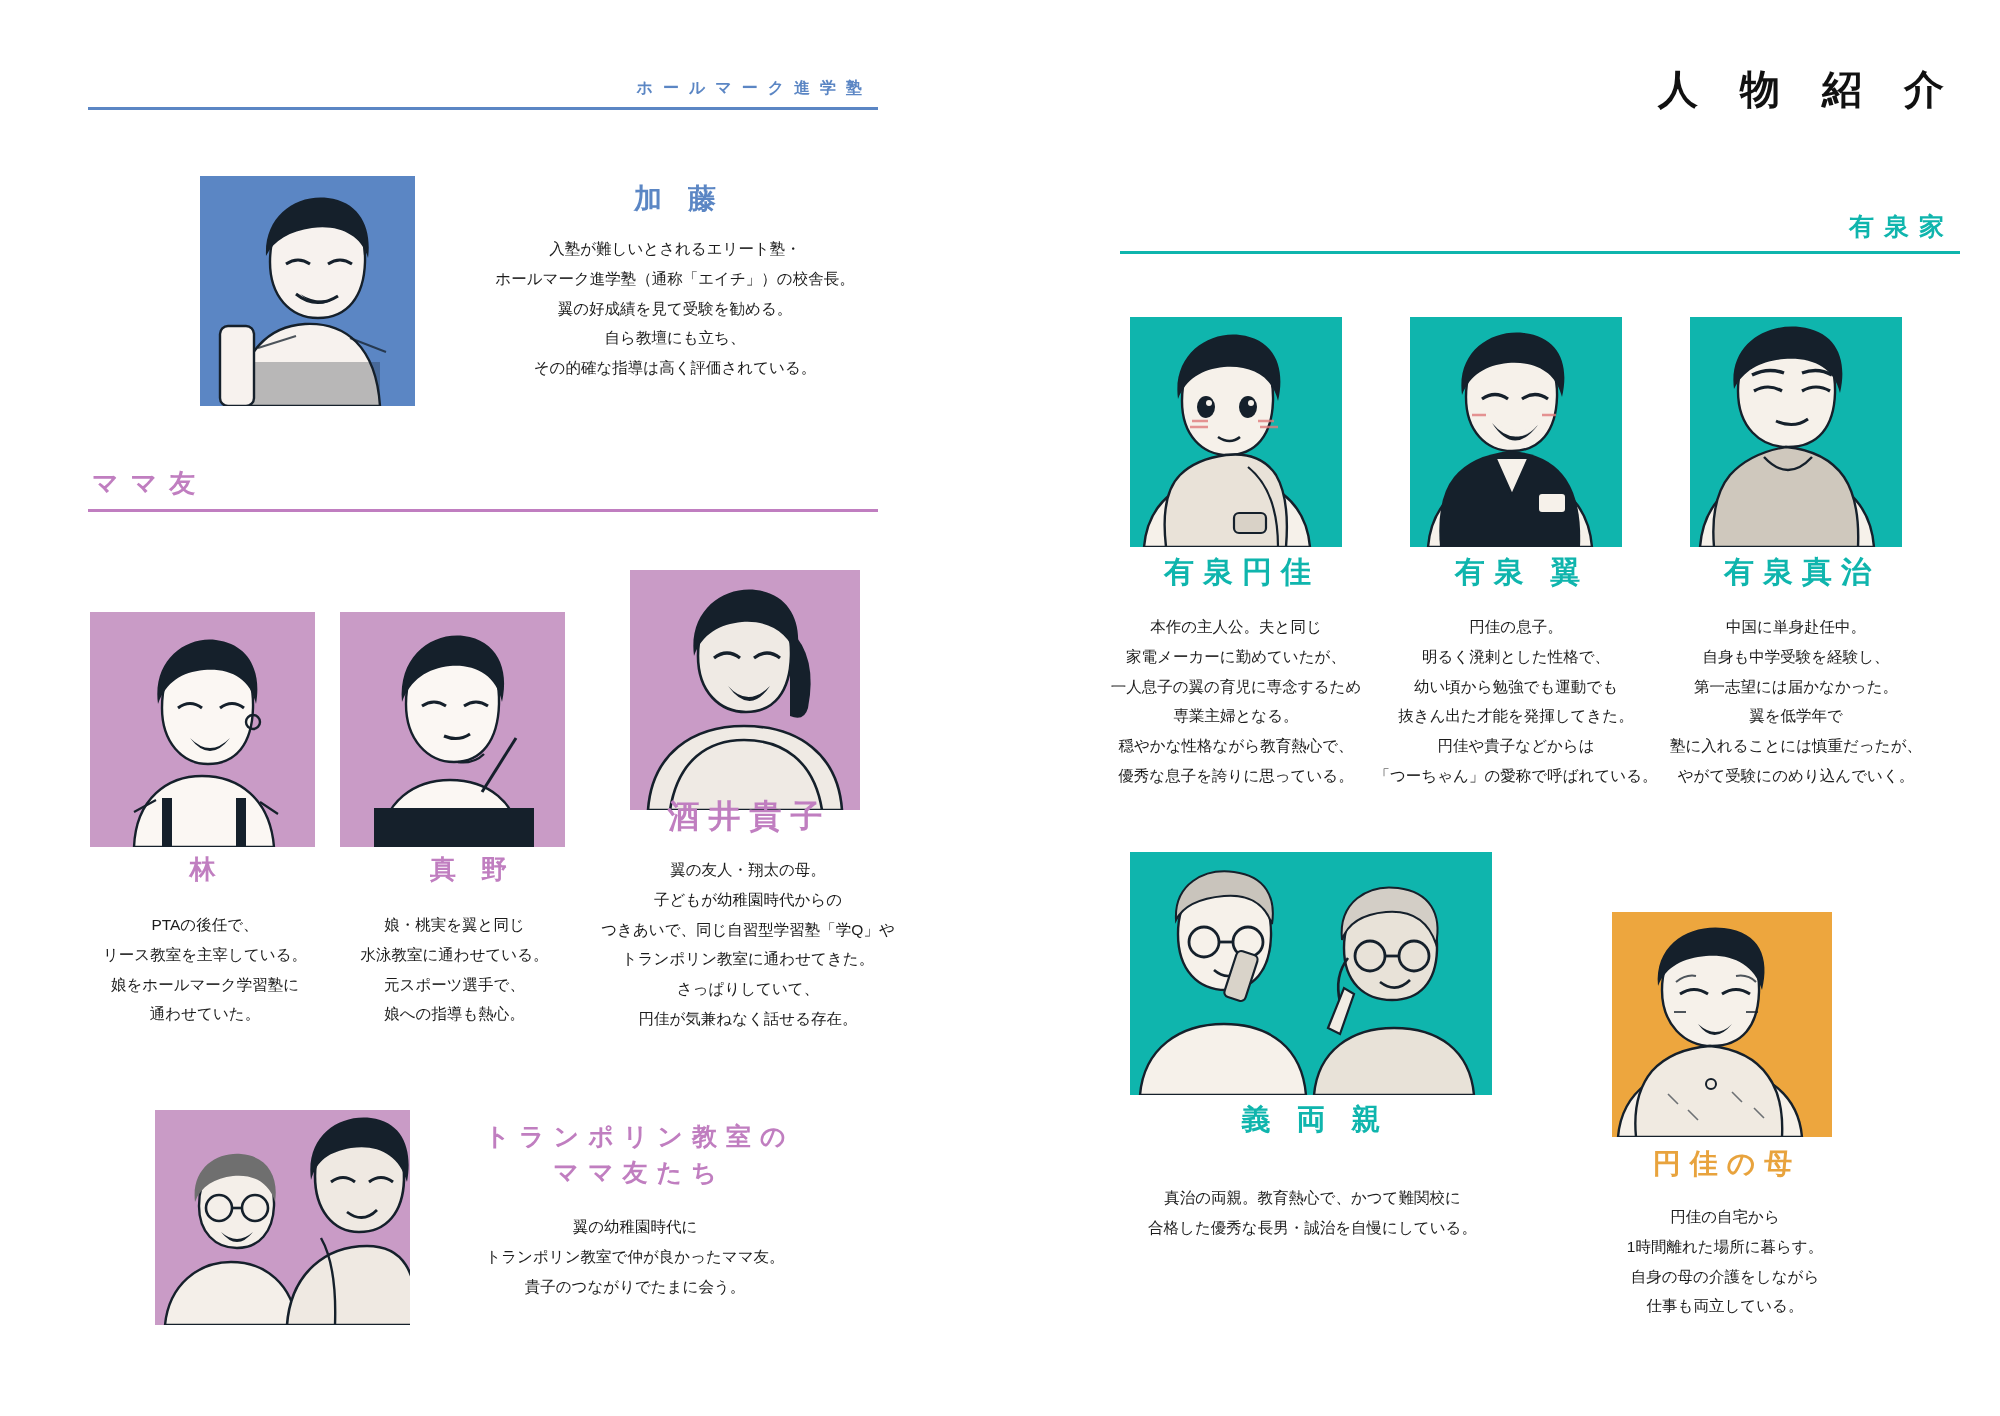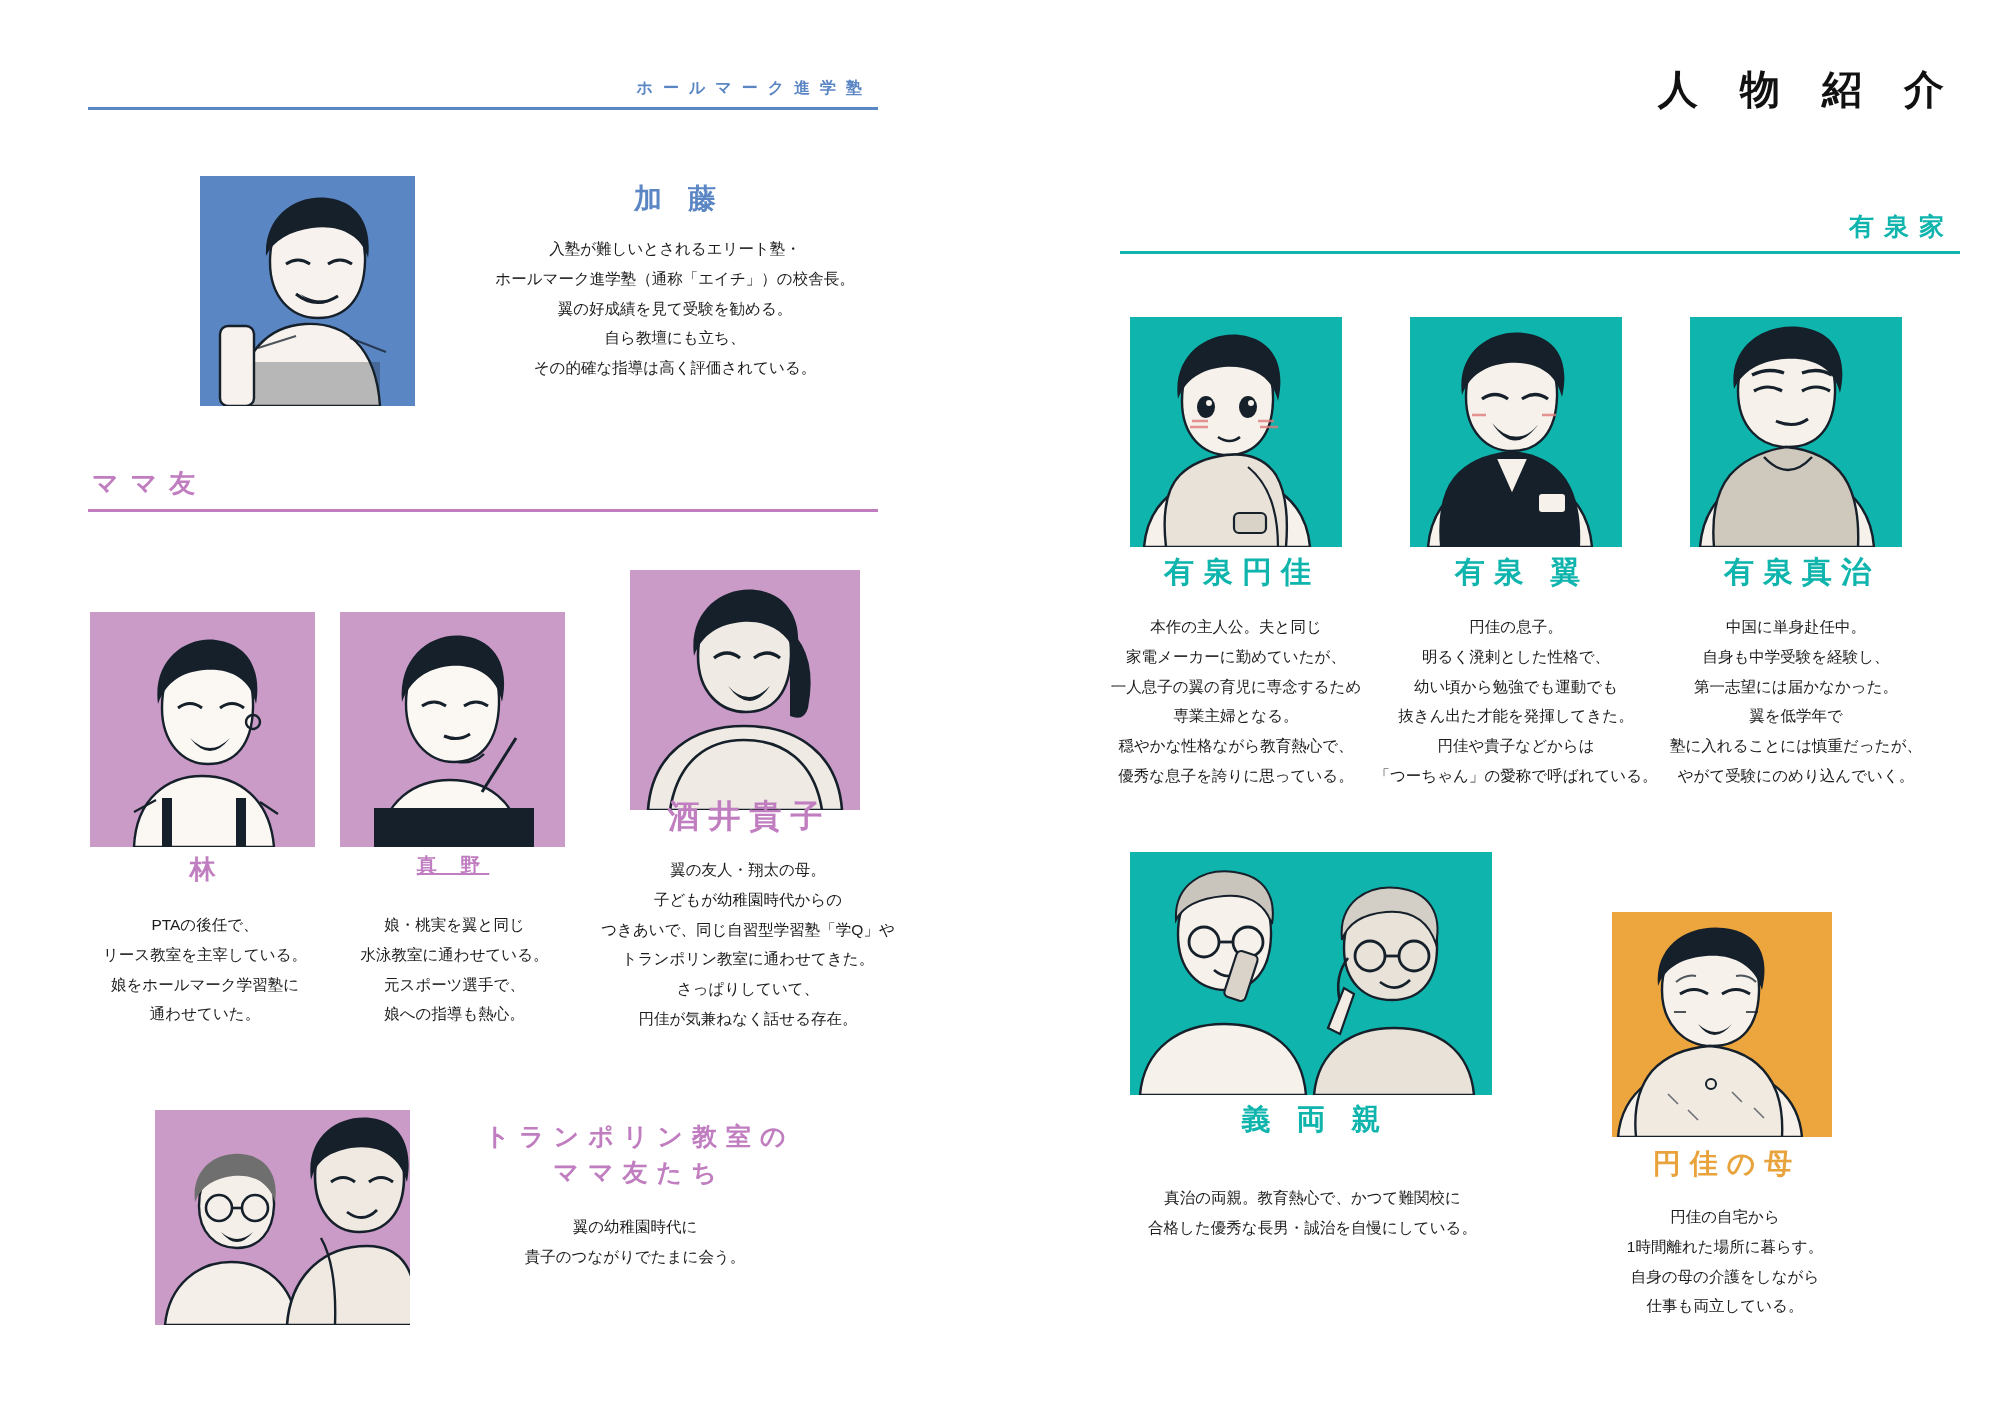--- a/index.html
+++ b/index.html
@@ -86,21 +86,21 @@
   #kato-desc { position: absolute; left: 420px; top: 234px; width: 510px; }
 
   #mamatomo-head { left: 88px; top: 466px; width: 790px; }
   #mamatomo-head .sec-title { font-size: 26px; }
 
   #hayashi-portrait { left: 90px; top: 612px; width: 225px; height: 235px; }
   #hayashi-name { position: absolute; left: 90px; top: 852px; width: 225px; font-size: 26px; }
   #hayashi-desc { position: absolute; left: 60px; top: 910px; width: 290px; }
 
   #mano-portrait { left: 340px; top: 612px; width: 225px; height: 235px; }
-  #mano-name { position: absolute; left: 336px; top: 852px; width: 225px; font-size: 20px; text-decoration: underline; }
+  #mano-name { position: absolute; left: 356px; top: 852px; width: 225px; font-size: 26px; }
   #mano-desc { position: absolute; left: 312px; top: 910px; width: 285px; }
 
   #sakai-portrait { left: 630px; top: 570px; width: 230px; height: 240px; }
   #sakai-name { position: absolute; left: 600px; top: 795px; width: 290px; font-size: 32px; }
   #sakai-desc { position: absolute; left: 578px; top: 855px; width: 340px; text-align: center; }
 
   #tramp-portrait { left: 155px; top: 1110px; width: 255px; height: 215px; }
   #tramp-name { position: absolute; left: 430px; top: 1118px; width: 410px; font-size: 25px; line-height: 1.45; }
   #tramp-desc { position: absolute; left: 420px; top: 1212px; width: 430px; }
 
@@ -276,20 +276,21 @@
       <path d="M192 102 q16 12 30 -2" stroke="#15202b" stroke-width="2.8" fill="none"></path>
       <path d="M166 128 q16 28 14 87" stroke="#15202b" stroke-width="2.4" fill="none"></path>
     </svg>
   </div>
   <div class="name" id="tramp-name" style="color:#c07ec0">
     <div>トランポリン教室の</div>
     <div>ママ友たち</div>
   </div>
   <div class="desc" id="tramp-desc">
     <div>翼の幼稚園時代に</div>
+    <div>トランポリン教室で仲が良かったママ友。</div>
     <div>貴子のつながりでたまに会う。</div>
   </div>
 
   <div class="sec-head" id="ariizumi-head">
     <div class="sec-title teal">有泉家</div>
     <div class="sec-rule rule-teal"></div>
   </div>
 
   <div class="portrait" id="madoka-portrait">
     <svg width="212" height="230" viewBox="0 0 212 230">

